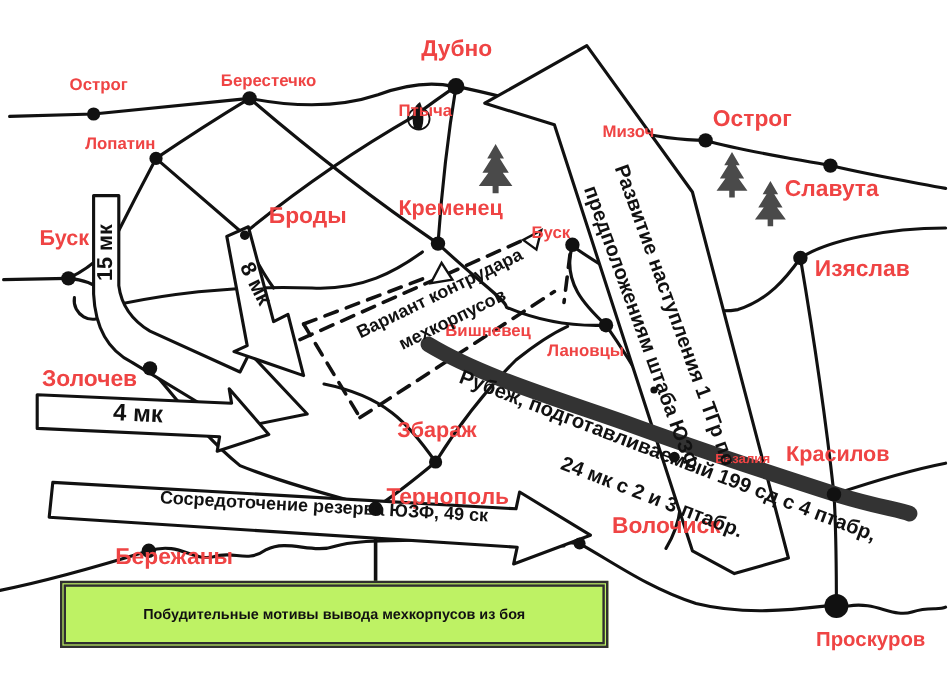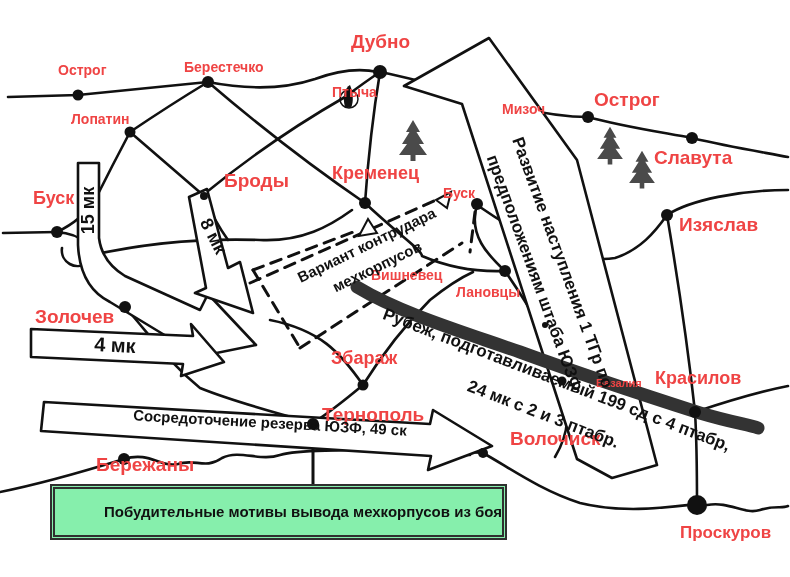--- a/index.html
+++ b/index.html
@@ -17,22 +17,22 @@
   .rot-label{position:absolute;font-weight:bold;color:#111;text-align:center;white-space:nowrap;}
   #mk15-label{left:53px;top:200px;width:70px;font-size:18px;transform:rotate(-90deg);transform-origin:center;}
   #mk8-label{left:178px;top:226px;width:70px;font-size:18px;transform:rotate(63deg);transform-origin:center;}
   #mk4-label{left:65px;top:334px;width:100px;font-size:20px;transform:rotate(3deg);transform-origin:center;}
   #offensive-label{left:388px;top:238px;width:320px;font-size:17px;line-height:30px;transform:rotate(70deg);transform-origin:center;}
   #counterstrike-label{left:272px;top:232px;width:200px;font-size:15px;line-height:24px;transform:rotate(-26deg);transform-origin:center;}
   #reserve-label{left:70px;top:414px;width:400px;font-size:15px;transform:rotate(3.2deg);transform-origin:center;}
   #defense-label{left:330px;top:360px;width:440px;font-size:17px;line-height:37px;transform:rotate(21deg);transform-origin:center;}
   #note-box{
     position:absolute;left:50px;top:484px;width:447px;height:46px;
-    border:5px double #2f2f2f;background:#86efac;display:flex;flex-direction:column;
-    justify-content:center;align-items:flex-end;font-weight:bold;font-size:15px;line-height:20px;text-align:center;
+    border:5px double #2f2f2f;background:#bef264;display:flex;flex-direction:column;
+    justify-content:center;align-items:center;font-weight:bold;font-size:12px;line-height:20px;text-align:center;
   }
 </style>
 </head>
 <body>
 
 <div id="stage">
 
   <svg id="map-svg" width="790" height="577" viewBox="0 0 790 577">
 
     <g fill="none" stroke="#111" stroke-width="2.6" stroke-linecap="round" stroke-linejoin="round">

